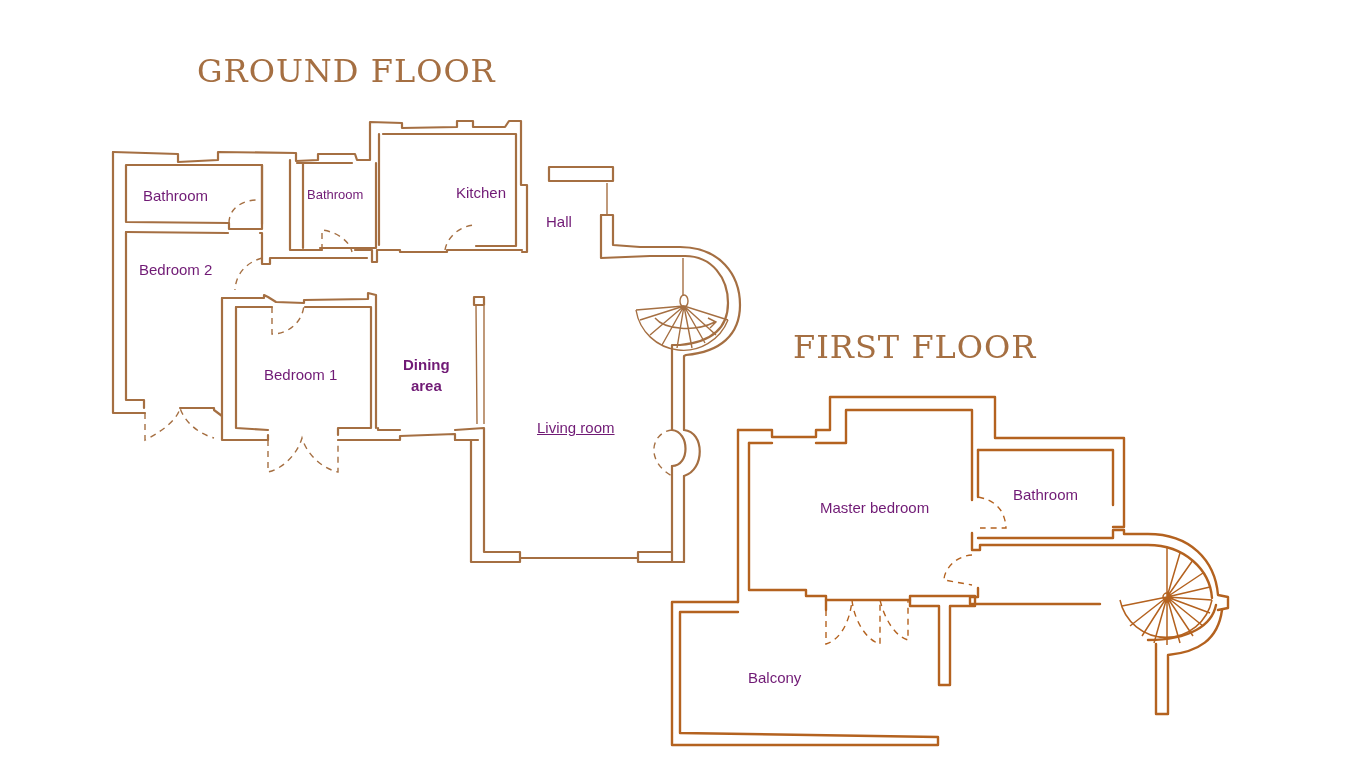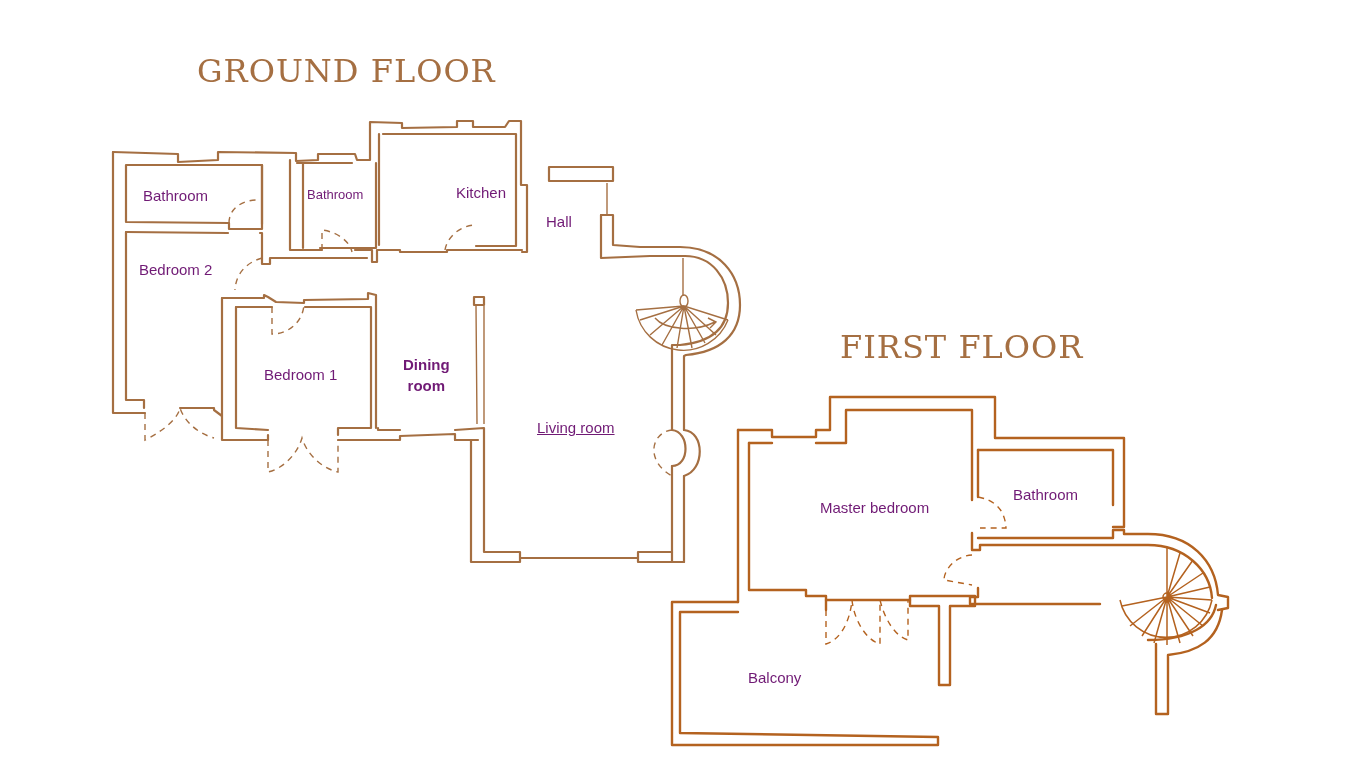--- a/index.html
+++ b/index.html
@@ -98,29 +98,29 @@
     <path class="fw-thin" d="M1120,600 A47,47 0 0,0 1212,600"></path>
 
     <path class="fdash" d="M978,497 C995,500 1005,510 1006,528 L980,528"></path>
     <path class="fdash" d="M972,555 C955,556 944,570 944,580 L972,585"></path>
     <path class="fdash" d="M826,610 L826,644 C840,640 850,622 852,600 C854,620 866,640 880,644 L880,600"></path>
     <path class="fdash" d="M880,600 C885,620 895,636 908,640 L908,600"></path>
   </g>
 </svg>
 
 <div class="title" style="left:197px; top:52px; color:#a56f42;">GROUND FLOOR</div>
-<div class="title" style="left:840px; top:328px; color:#a56f42;">FIRST FLOOR</div>
+<div class="title" style="left:793px; top:328px; color:#a56f42;">FIRST FLOOR</div>
 
 <div class="lbl" style="left:143px; top:185px;">Bathroom</div>
 <div class="lbl small" style="left:307px; top:184px;">Bathroom</div>
 <div class="lbl" style="left:420px; top:182px;margin-left:36px;">Kitchen</div>
 <div class="lbl" style="left:546px; top:211px;">Hall</div>
 <div class="lbl" style="left:139px; top:259px;">Bedroom 2</div>
 <div class="lbl" style="left:264px; top:364px;">Bedroom 1</div>
 <div class="lbl" style="left:403px; top:354px;font-weight:bold;">
   <div>Dining</div>
-  <div>room</div>
+  <div>area</div>
 </div>
 <div class="lbl" style="left:537px; top:417px;text-decoration:underline;">Living room</div>
 
 <div class="lbl" style="left:791px; top:497px;margin-left:29px;">Master bedroom</div>
 <div class="lbl" style="left:1013px; top:484px;">Bathroom</div>
 <div class="lbl" style="left:748px; top:667px;">Balcony</div>
 
 </body></html>

